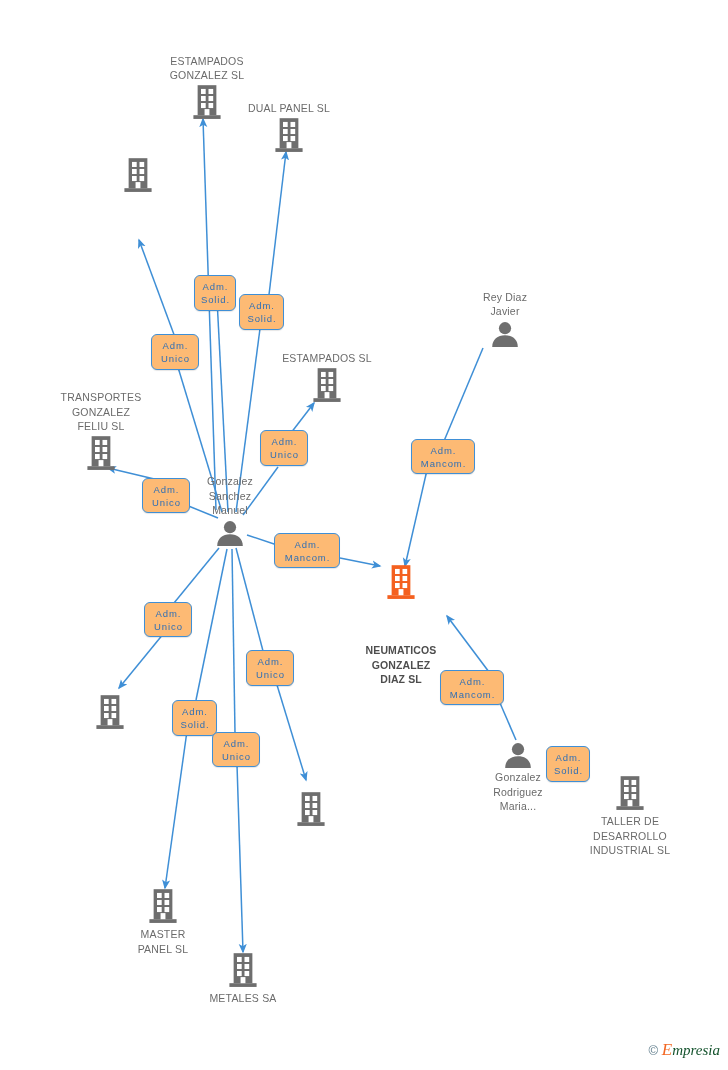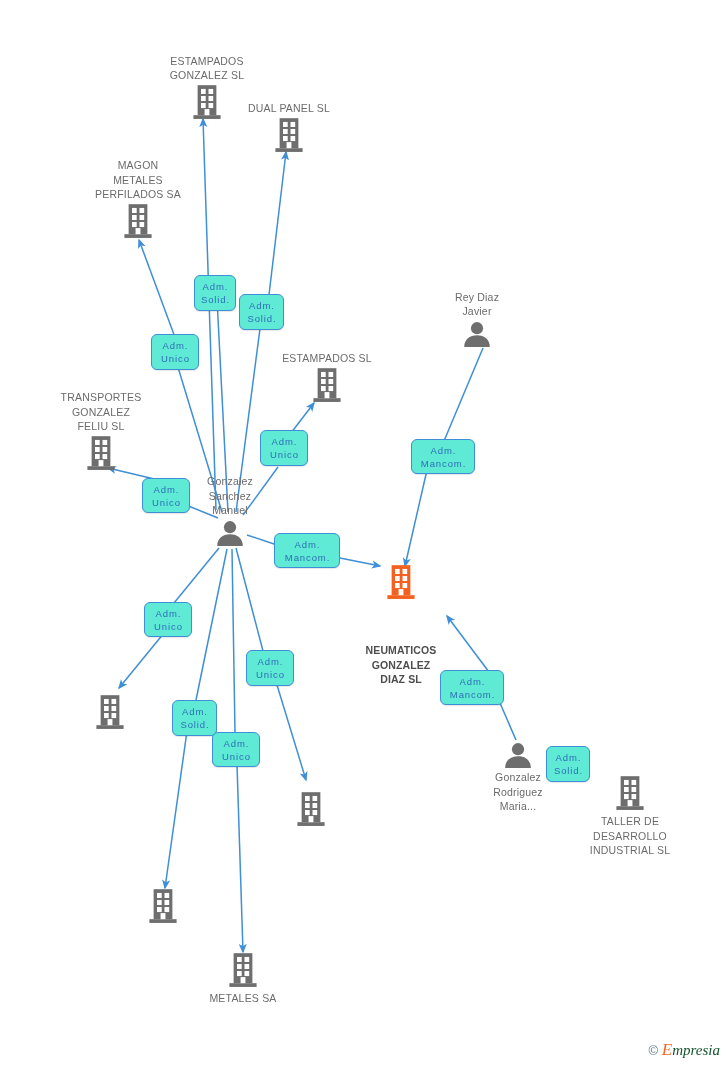--- a/index.html
+++ b/index.html
@@ -55,21 +55,21 @@
     font-weight: bold;
     font-size: 10.5px;
     letter-spacing: 0.1px;
     margin-top: 42px;
   }
   .reltag {
     position: absolute;
     box-sizing: border-box;
     border: 1.3px solid #3f8fd6;
     border-radius: 6px;
-    background: #5eead4;
+    background: #fdba74;
     color: #2f6fb5;
     font-size: 9.5px;
     line-height: 13px;
     letter-spacing: 0.9px;
     text-align: center;
     padding: 4px 3px 4px 4px;
     white-space: pre-line;
     box-shadow: 0 1px 1px rgba(0,0,0,0.10);
   }
   #watermark {
@@ -159,23 +159,20 @@
             <rect x="9.6" y="4" width="5" height="5.4" fill="#ffffff"></rect>
             <rect x="17.6" y="4" width="5" height="5.4" fill="#ffffff"></rect>
             <rect x="9.6" y="11.5" width="5" height="5.4" fill="#ffffff"></rect>
             <rect x="17.6" y="11.5" width="5" height="5.4" fill="#ffffff"></rect>
             <rect x="9.6" y="19" width="5" height="5.4" fill="#ffffff"></rect>
             <rect x="17.6" y="19" width="5" height="5.4" fill="#ffffff"></rect>
             <rect x="13.4" y="25.5" width="5.2" height="6.5" fill="#ffffff"></rect>
           </svg></span>
       </div>
       <div class="node caption-above" style="left: 138px; top: 158.2px;">
-        <span class="caption">MAGON
-METALES
-PERFILADOS SA</span>
         <span class="glyph"><svg width="30" height="36" viewBox="0 0 32 38">
             <path d="M6 0 H26 V32 H6 Z" fill="#6e6e6e"></path>
             <rect x="1.5" y="32" width="29" height="4" fill="#6e6e6e"></rect>
             <rect x="9.6" y="4" width="5" height="5.4" fill="#ffffff"></rect>
             <rect x="17.6" y="4" width="5" height="5.4" fill="#ffffff"></rect>
             <rect x="9.6" y="11.5" width="5" height="5.4" fill="#ffffff"></rect>
             <rect x="17.6" y="11.5" width="5" height="5.4" fill="#ffffff"></rect>
             <rect x="9.6" y="19" width="5" height="5.4" fill="#ffffff"></rect>
             <rect x="17.6" y="19" width="5" height="5.4" fill="#ffffff"></rect>
             <rect x="13.4" y="25.5" width="5.2" height="6.5" fill="#ffffff"></rect>
@@ -204,21 +201,21 @@
             <rect x="1.5" y="32" width="29" height="4" fill="#6e6e6e"></rect>
             <rect x="9.6" y="4" width="5" height="5.4" fill="#ffffff"></rect>
             <rect x="17.6" y="4" width="5" height="5.4" fill="#ffffff"></rect>
             <rect x="9.6" y="11.5" width="5" height="5.4" fill="#ffffff"></rect>
             <rect x="17.6" y="11.5" width="5" height="5.4" fill="#ffffff"></rect>
             <rect x="9.6" y="19" width="5" height="5.4" fill="#ffffff"></rect>
             <rect x="17.6" y="19" width="5" height="5.4" fill="#ffffff"></rect>
             <rect x="13.4" y="25.5" width="5.2" height="6.5" fill="#ffffff"></rect>
           </svg></span>
       </div>
-      <div class="node caption-above" style="left: 477px; top: 289.8px;">
+      <div class="node caption-above" style="left: 505px; top: 289.8px;">
         <span class="caption">Rey Diaz
 Javier</span>
         <span class="glyph"><svg width="30" height="26" viewBox="0 0 30 26">
             <circle cx="15" cy="7.2" r="6.1" fill="#6e6e6e"></circle>
             <path d="M2.2 26 C2.2 18.2 7.6 14.2 15 14.2 C22.4 14.2 27.8 18.2 27.8 26 Z" fill="#6e6e6e"></path>
           </svg></span>
       </div>
       <div class="node caption-above" style="left: 230px; top: 474.2px;">
         <span class="caption">Gonzalez
 Sanchez
@@ -300,20 +297,22 @@
             <path d="M6 0 H26 V32 H6 Z" fill="#6e6e6e"></path>
             <rect x="1.5" y="32" width="29" height="4" fill="#6e6e6e"></rect>
             <rect x="9.6" y="4" width="5" height="5.4" fill="#ffffff"></rect>
             <rect x="17.6" y="4" width="5" height="5.4" fill="#ffffff"></rect>
             <rect x="9.6" y="11.5" width="5" height="5.4" fill="#ffffff"></rect>
             <rect x="17.6" y="11.5" width="5" height="5.4" fill="#ffffff"></rect>
             <rect x="9.6" y="19" width="5" height="5.4" fill="#ffffff"></rect>
             <rect x="17.6" y="19" width="5" height="5.4" fill="#ffffff"></rect>
             <rect x="13.4" y="25.5" width="5.2" height="6.5" fill="#ffffff"></rect>
           </svg></span>
+        <span class="caption">MASTER
+PANEL SL</span>
       </div>
       <div class="node" style="left: 243px; top: 953px;">
         <span class="glyph"><svg width="30" height="36" viewBox="0 0 32 38">
             <path d="M6 0 H26 V32 H6 Z" fill="#6e6e6e"></path>
             <rect x="1.5" y="32" width="29" height="4" fill="#6e6e6e"></rect>
             <rect x="9.6" y="4" width="5" height="5.4" fill="#ffffff"></rect>
             <rect x="17.6" y="4" width="5" height="5.4" fill="#ffffff"></rect>
             <rect x="9.6" y="11.5" width="5" height="5.4" fill="#ffffff"></rect>
             <rect x="17.6" y="11.5" width="5" height="5.4" fill="#ffffff"></rect>
             <rect x="9.6" y="19" width="5" height="5.4" fill="#ffffff"></rect>

